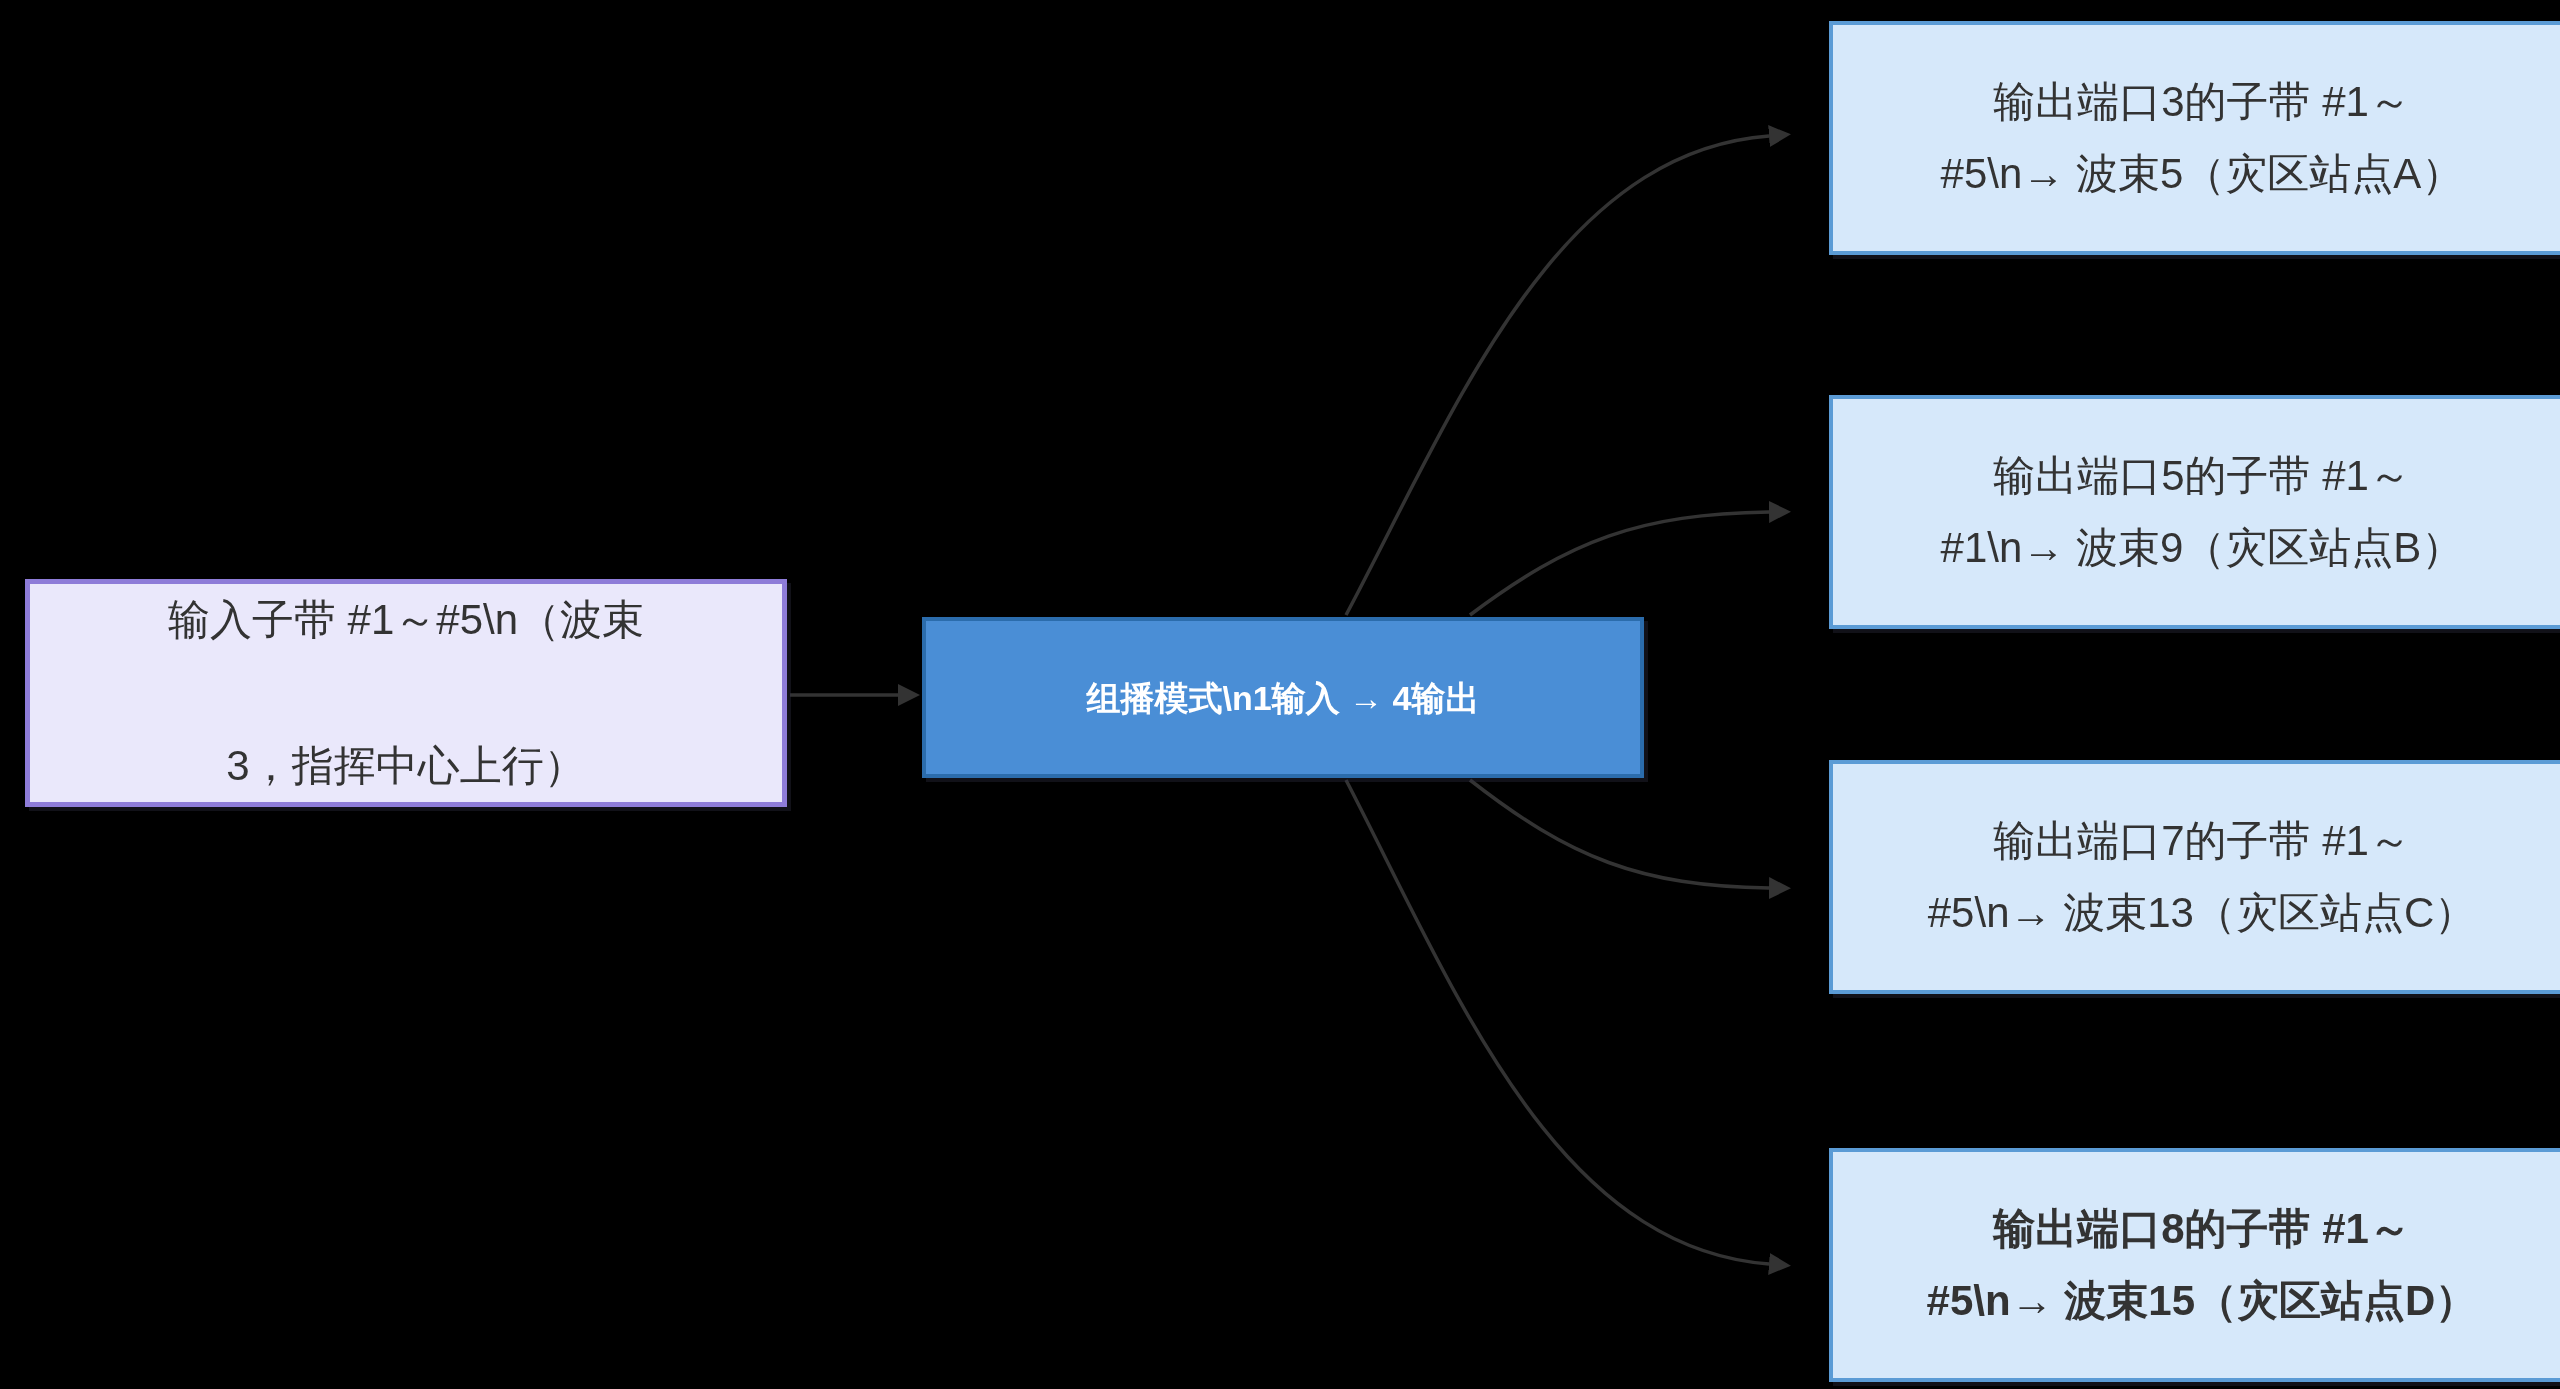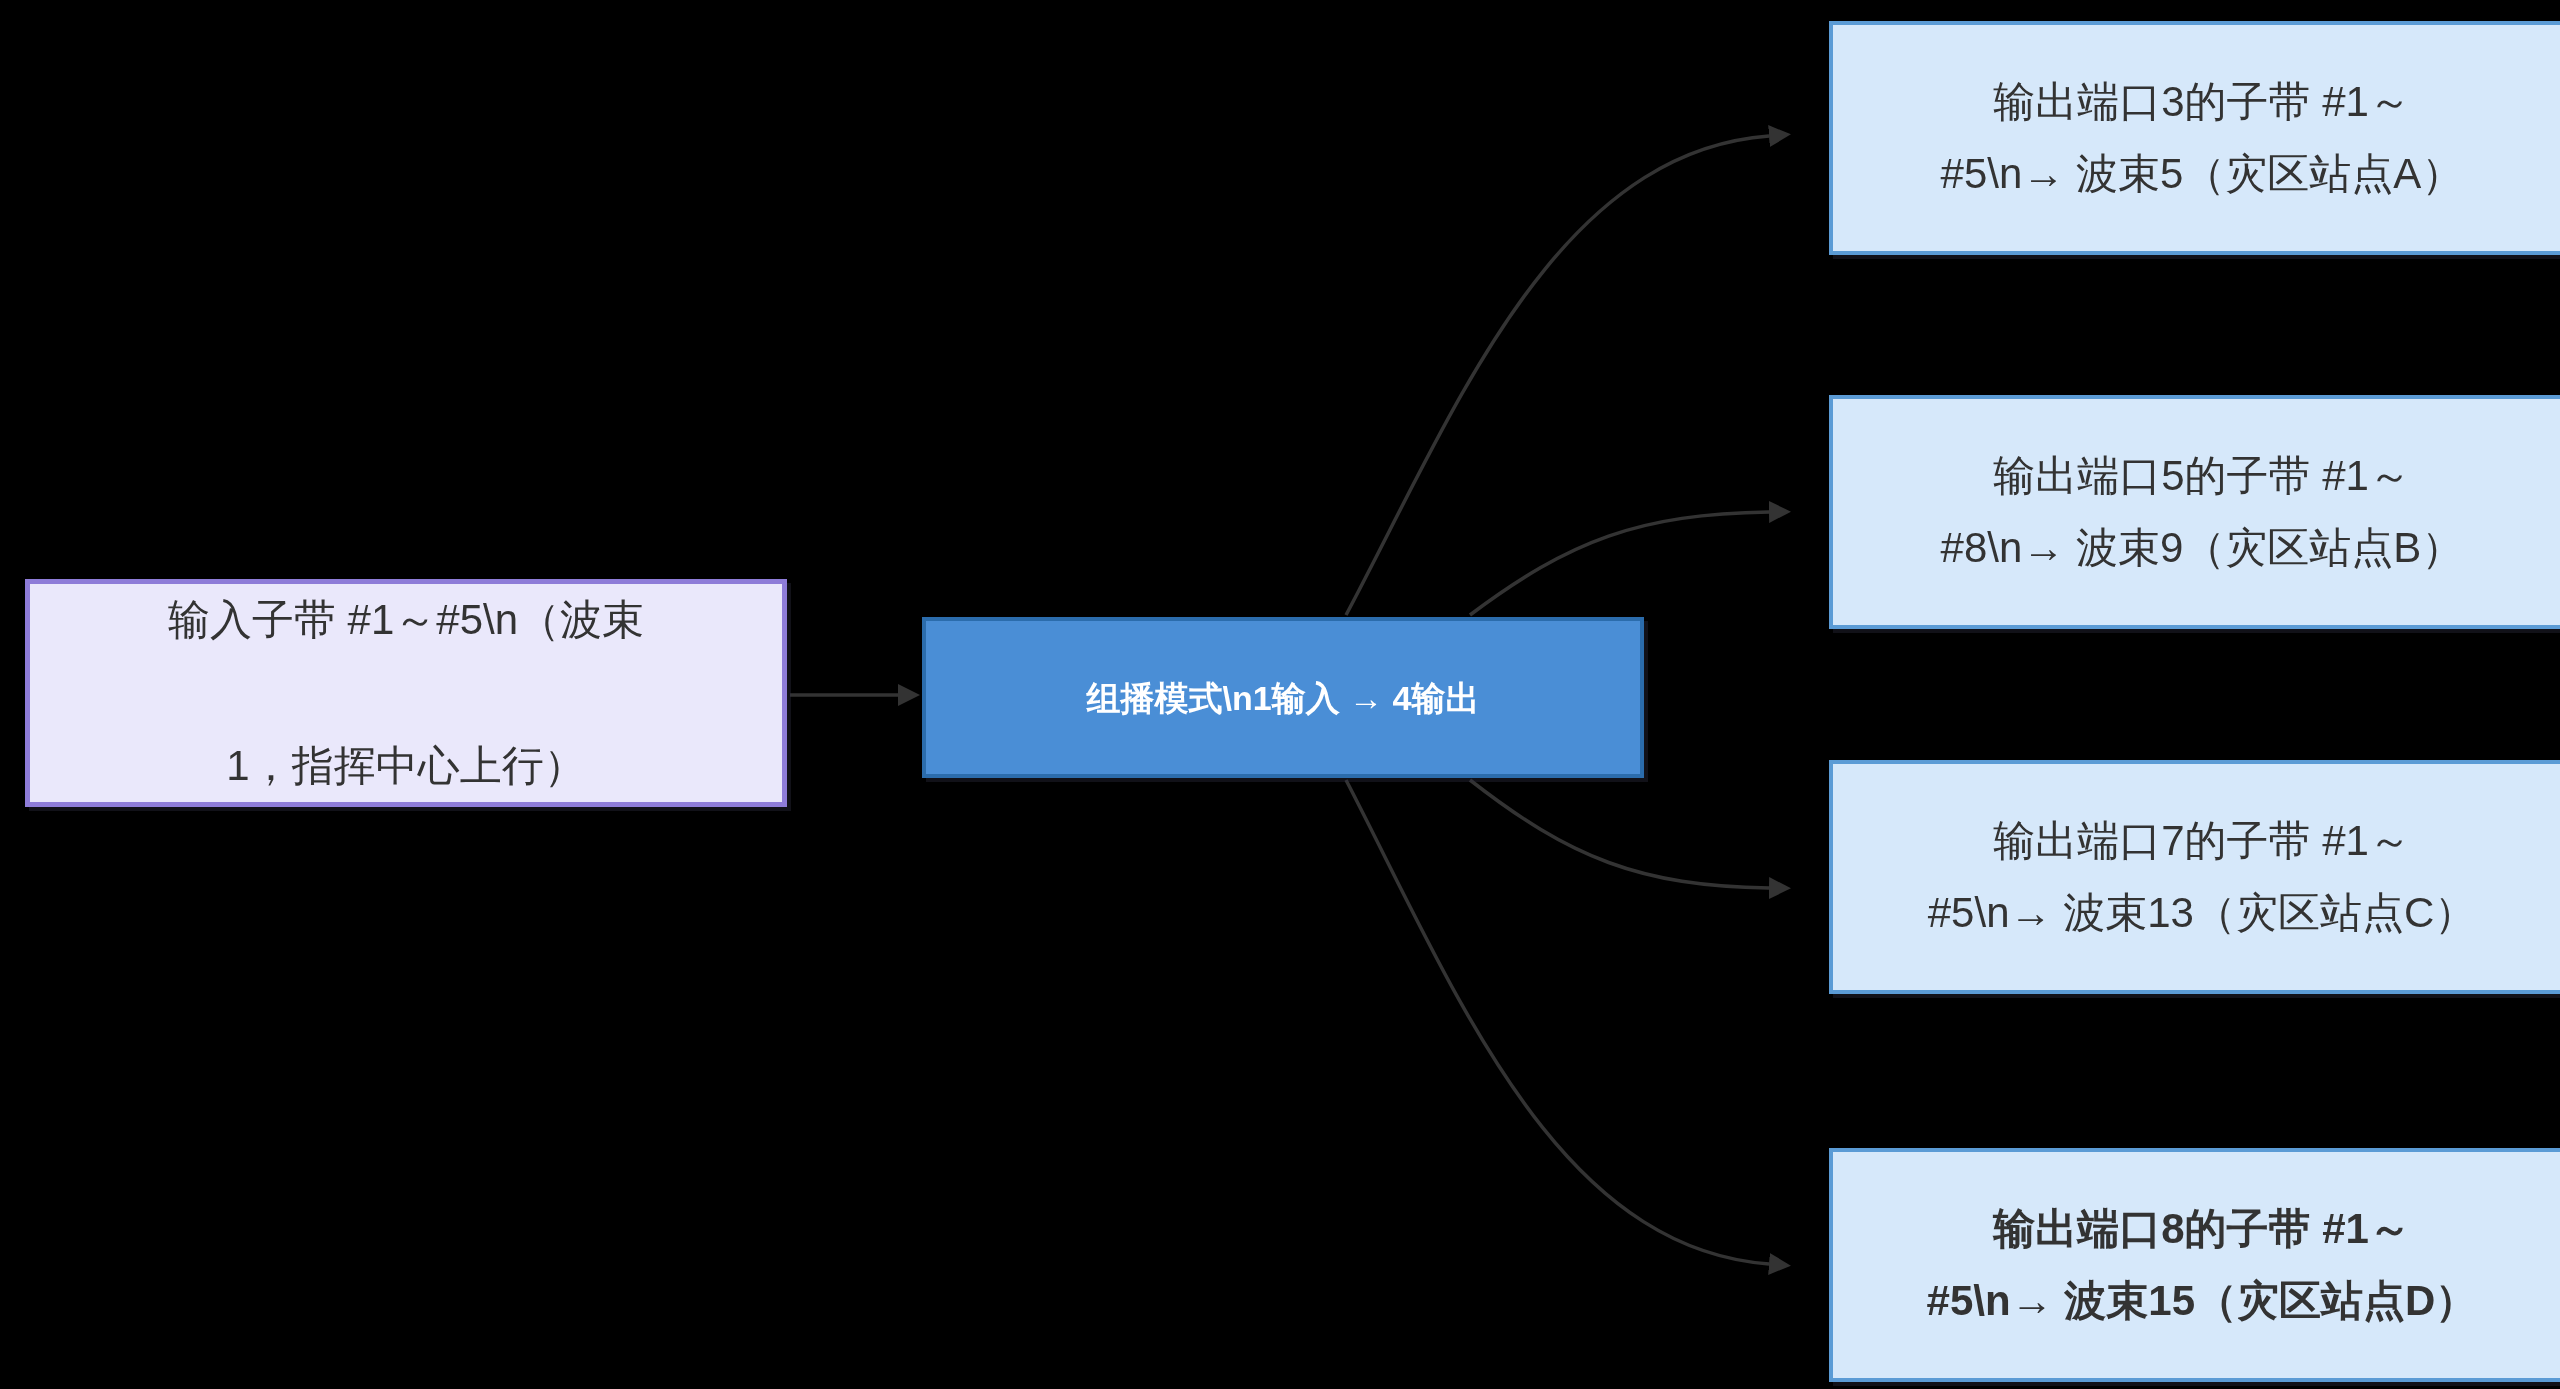--- a/index.html
+++ b/index.html
@@ -87,35 +87,35 @@
     </defs>
     <path class="edge" d="M 790 695 L 898 695" marker-end="url(#arrow)"></path>
     <path class="edge" d="M 1346 615 C 1455 410, 1555 152, 1769 136" marker-end="url(#arrow)"></path>
     <path class="edge" d="M 1470 615 C 1570 540, 1640 514, 1769 512" marker-end="url(#arrow)"></path>
     <path class="edge" d="M 1470 780 C 1570 858, 1640 886, 1769 888" marker-end="url(#arrow)"></path>
     <path class="edge" d="M 1346 780 C 1455 990, 1555 1248, 1769 1264" marker-end="url(#arrow)"></path>
   </svg>
 
   <div class="node node-input">
     <div class="line">输入子带 #1～#5\n（波束</div>
-    <div class="line">1，指挥中心上行）</div>
+    <div class="line">3，指挥中心上行）</div>
   </div>
 
   <div class="node node-multicast">
     <div class="line">组播模式\n1输入 → 4输出</div>
   </div>
 
   <div class="node node-output node-output-a">
     <div class="line">输出端口3的子带 #1～</div>
     <div class="line">#5\n→ 波束5（灾区站点A）</div>
   </div>
 
   <div class="node node-output node-output-b">
     <div class="line">输出端口5的子带 #1～</div>
-    <div class="line">#8\n→ 波束9（灾区站点B）</div>
+    <div class="line">#1\n→ 波束9（灾区站点B）</div>
   </div>
 
   <div class="node node-output node-output-c">
     <div class="line">输出端口7的子带 #1～</div>
     <div class="line">#5\n→ 波束13（灾区站点C）</div>
   </div>
 
   <div class="node node-output node-output-d">
     <div class="line">输出端口8的子带 #1～</div>
     <div class="line">#5\n→ 波束15（灾区站点D）</div>

